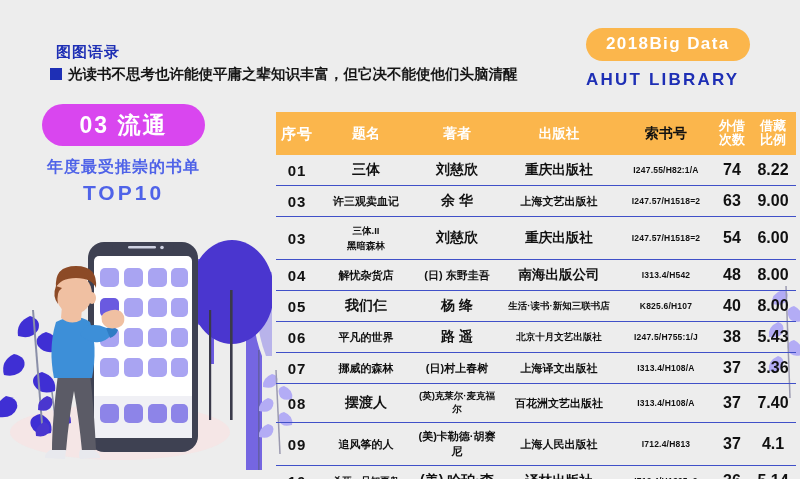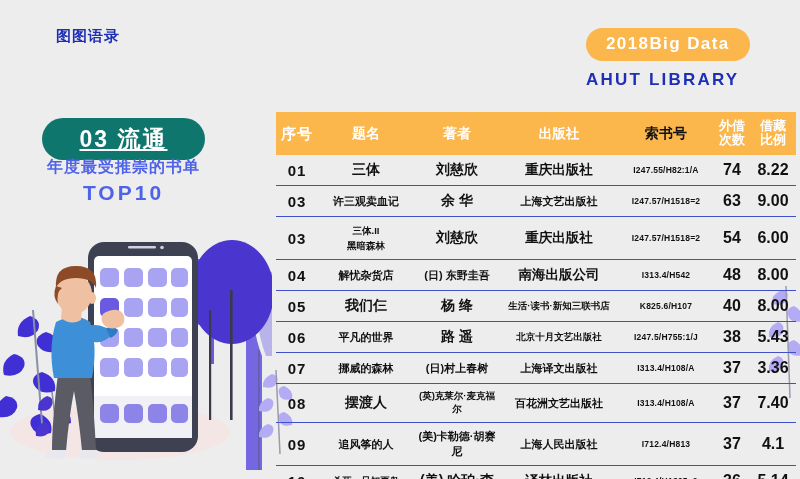--- a/index.html
+++ b/index.html
@@ -9,43 +9,43 @@
     font-family:"Liberation Sans","DejaVu Sans",sans-serif;
     overflow:hidden;
     position:relative;
   }
   .stage{position:absolute;left:0;top:0;width:800px;height:479px;overflow:hidden;background:#ededed;}
 
   
   .quote-block{position:absolute;left:50px;top:26px;width:540px;}
   .quote-title{
     color:#1e2fb5;font-size:15px;font-weight:bold;letter-spacing:1px;
-    line-height:20px;margin:0 0 2px 6px;
+    line-height:20px;margin:16px 0 2px 6px;
   }
   .quote-row{display:flex;align-items:center;}
   .quote-bullet{width:12px;height:12px;background:#1e2fb5;flex:0 0 auto;margin-right:6px;}
   .quote-text{color:#161616;font-size:14.5px;font-weight:bold;line-height:20px;white-space:nowrap;}
 
   
   .brand{position:absolute;right:24px;top:28px;width:190px;text-align:left;}
   .brand-pill{
     display:inline-block;background:#fbb64c;color:#ffffff;
     border-radius:22px;padding:7px 20px 8px 20px;
     font-size:17px;font-weight:bold;letter-spacing:1.4px;line-height:18px;
   }
   .brand-sub{
     margin-top:9px;color:#1e2fb5;font-size:17px;font-weight:bold;letter-spacing:2.2px;
   }
 
   
   .sec-badge{
-    position:absolute;left:42px;top:118px;width:163px;height:42px;
-    background:#0f766e;border-radius:21px;
+    position:absolute;left:42px;top:104px;width:163px;height:42px;
+    background:#d946ef;border-radius:21px;
     display:flex;align-items:center;justify-content:center;
-    color:#ffffff;font-size:23px;font-weight:bold;letter-spacing:2px;text-decoration:underline;
+    color:#ffffff;font-size:23px;font-weight:bold;letter-spacing:2px;
   }
   .sec-sub{
     position:absolute;left:16px;top:155px;width:215px;text-align:center;
     color:#4f63e8;font-size:16px;font-weight:bold;letter-spacing:1px;line-height:24px;
   }
   .sec-sub .top10{display:block;font-size:21px;letter-spacing:3px;margin-top:2px;}
 
   
   .illus{position:absolute;left:0px;top:214px;width:272px;height:265px;}
   .illus svg{display:block;}
@@ -89,20 +89,24 @@
     <ellipse cx="120" cy="432" rx="110" ry="28" fill="#f6e4e4" opacity="0.85"></ellipse>
 
     <path d="M258 270 C250 300 252 330 262 356 L262 470 L246 470 L246 270 Z" fill="#6a5ae0" opacity="0.92"></path>
     <path d="M262 272 C254 302 256 330 266 356 L272 356 L272 272 Z" fill="#8d84e8" opacity="0.55"></path>
 
     <rect x="258" y="350" width="1.6" height="120" fill="#555a7a" opacity="0.55"></rect>
   </svg>
 
   <div class="quote-block">
     <div class="quote-title">图图语录</div>
+    <div class="quote-row">
+      <div class="quote-bullet"></div>
+      <div class="quote-text">光读书不思考也许能使平庸之辈知识丰富，但它决不能使他们头脑清醒</div>
+    </div>
   </div>
 
   <div class="brand">
     <div class="brand-pill">2018Big Data</div>
     <div class="brand-sub">AHUT LIBRARY</div>
   </div>
 
   <div class="sec-badge">03 流通</div>
   <div class="sec-sub">
     <span>年度最受推崇的书单</span>

